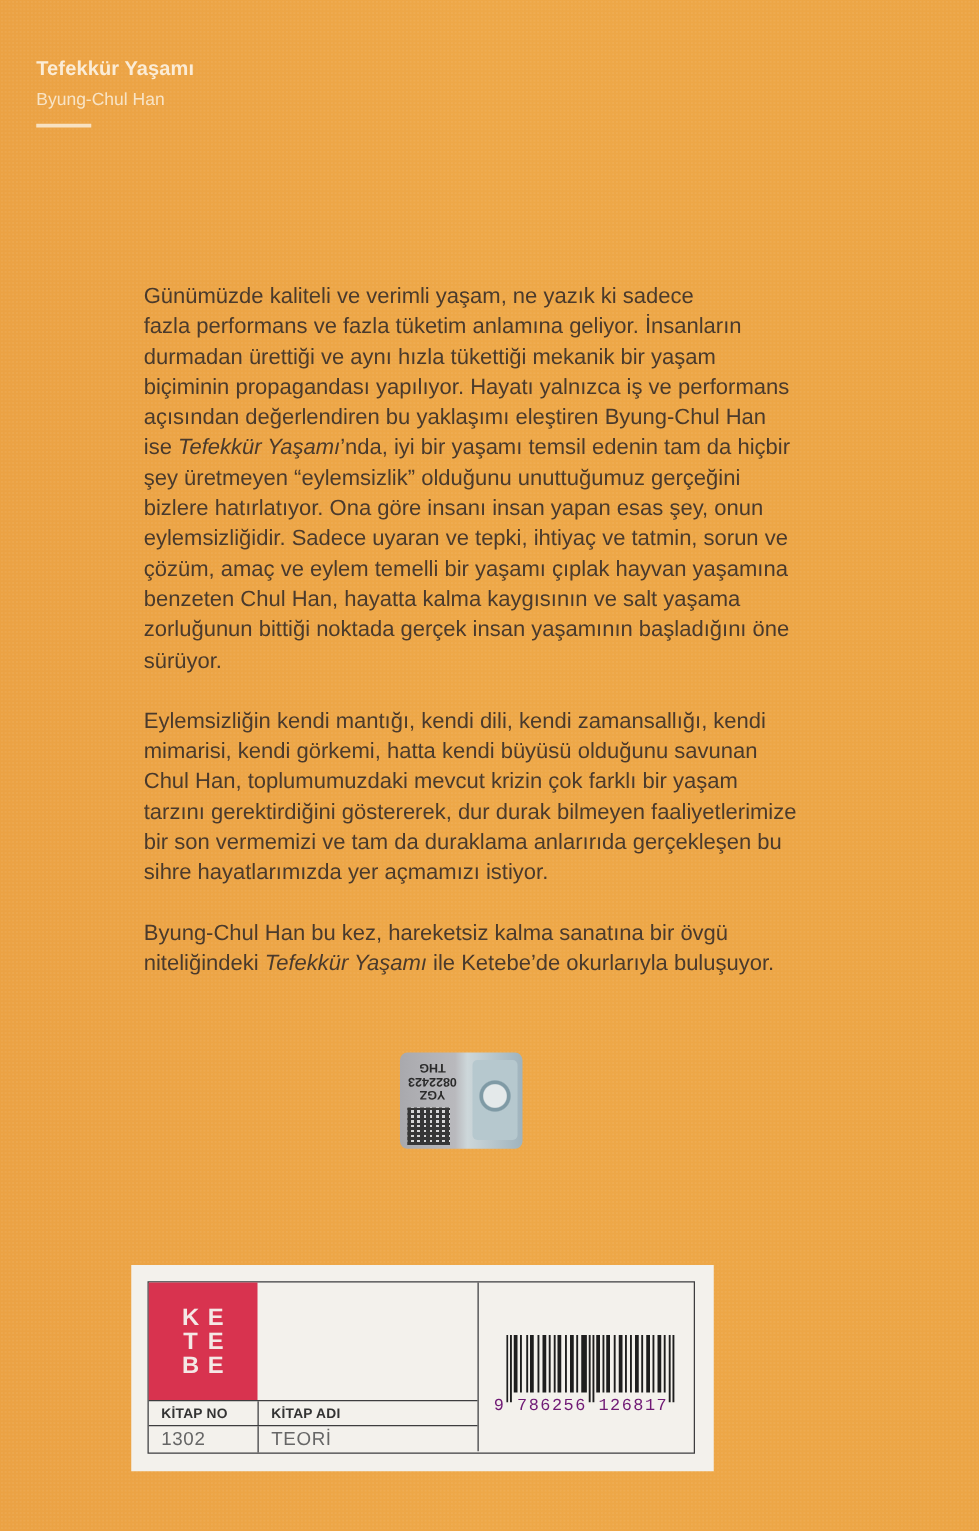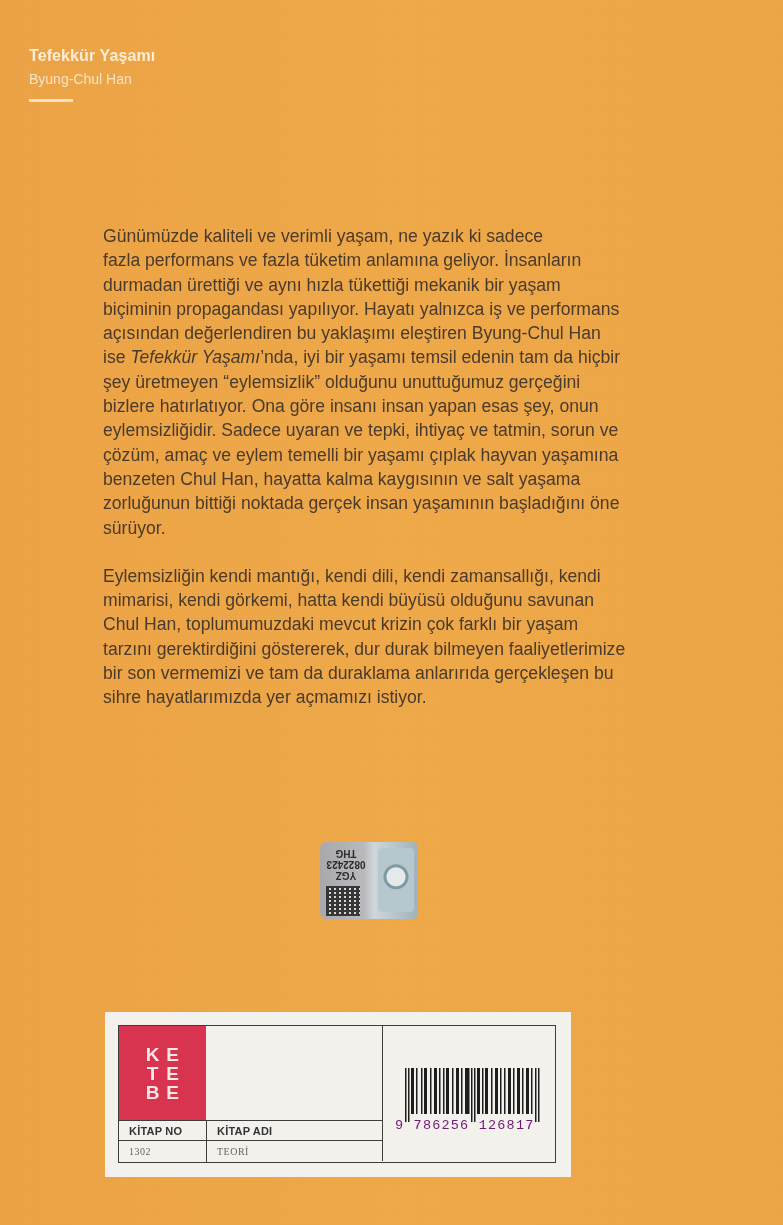--- a/index.html
+++ b/index.html
@@ -21,21 +21,21 @@
       color: #f8e4c6; font-size: 14px;
     }
     .top-rule {
       position: absolute; left: 29px; top: 99px; width: 44px; height: 3px;
       background: #f8e2c2;
     }
     .blurb {
       position: absolute; left: 103px; top: 224px; width: 640px;
       color: #4a3a2c; font-size: 17.6px; line-height: 24.3px;
     }
-    .blurb p { margin: 0 0 24px 0; white-space: pre-line; }
+    .blurb p { margin: 0 0 24px 12px; white-space: pre-line; }
     .blurb em { font-style: italic; }
 
     .sticker {
       position: absolute; left: 320px; top: 842px; width: 98px; height: 77px;
       border-radius: 6px;
       background: linear-gradient(90deg, #a9a9ad 0%, #b9b9bd 45%, #cdd7da 55%, #9fb3bd 100%);
       overflow: hidden;
     }
     .sticker .code-text {
       position: absolute; left: 4px; top: 6px; width: 44px;
@@ -94,21 +94,21 @@
     .val-row {
       position: absolute; left: 0; top: 115px; width: 263px; height: 21px;
       display: flex;
     }
     .hdr-row > div, .val-row > div {
       box-sizing: border-box; padding-left: 10px; display: flex; align-items: center;
     }
     .col1 { width: 87px; }
     .col2 { width: 176px; border-left: 1.5px solid #3d3d3f; }
     .hdr-row > div { font-weight: bold; font-size: 11px; color: #333; letter-spacing: 0.2px; }
-    .val-row > div { font-size: 10px; color: #666; letter-spacing: 0.5px; font-family: Liberation Serif, serif; }
+    .val-row > div { font-size: 15px; color: #666; letter-spacing: 0.5px; }
     .barcode-cell {
       position: absolute; left: 263px; top: 0; width: 172px; height: 135px;
       border-left: 1.5px solid #3d3d3f; box-sizing: border-box;
     }
     .barcode-bars {
       position: absolute; left: 22px; top: 42px; width: 137px; height: 54px;
     }
     .barcode-digits {
       position: absolute; left: 12px; top: 92px; font-family: "Liberation Mono", monospace;
       font-size: 13.5px; color: #701a75; letter-spacing: 1.2px; white-space: pre;
@@ -137,20 +137,22 @@
 çözüm, amaç ve eylem temelli bir yaşamı çıplak hayvan yaşamına
 benzeten Chul Han, hayatta kalma kaygısının ve salt yaşama
 zorluğunun bittiği noktada gerçek insan yaşamının başladığını öne
 sürüyor.</span></p>
     <p>Eylemsizliğin kendi mantığı, kendi dili, kendi zamansallığı, kendi
 mimarisi, kendi görkemi, hatta kendi büyüsü olduğunu savunan
 Chul Han, toplumumuzdaki mevcut krizin çok farklı bir yaşam
 tarzını gerektirdiğini göstererek, dur durak bilmeyen faaliyetlerimize
 bir son vermemizi ve tam da duraklama anlarırıda gerçekleşen bu
 sihre hayatlarımızda yer açmamızı istiyor.</p>
+    <p><span>Byung-Chul Han bu kez, hareketsiz kalma sanatına bir övgü
+niteliğindeki </span><em>Tefekkür Yaşamı</em><span> ile Ketebe’de okurlarıyla buluşuyor.</span></p>
   </div>
 
   <div class="sticker">
     <div class="code-text">
       <div>YGZ</div>
       <div>0822423</div>
       <div>THG</div>
     </div>
     <div class="qr"></div>
     <div class="holo"></div>

